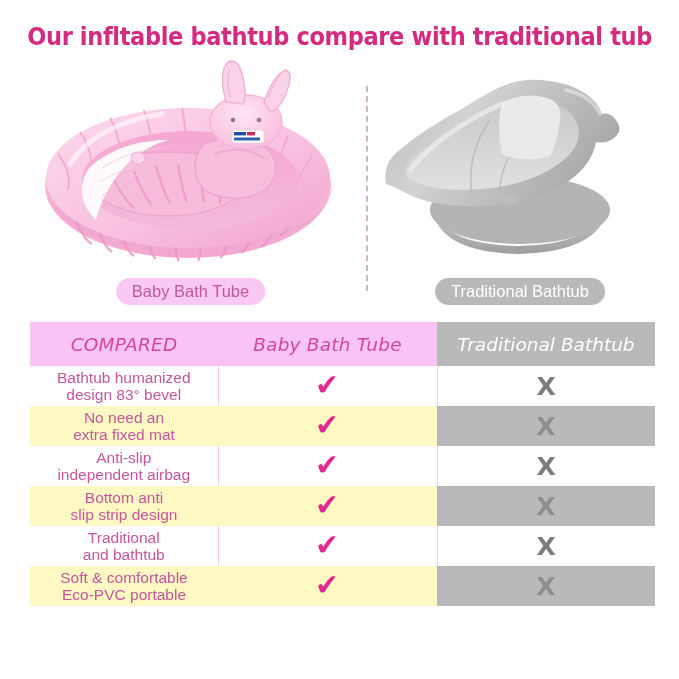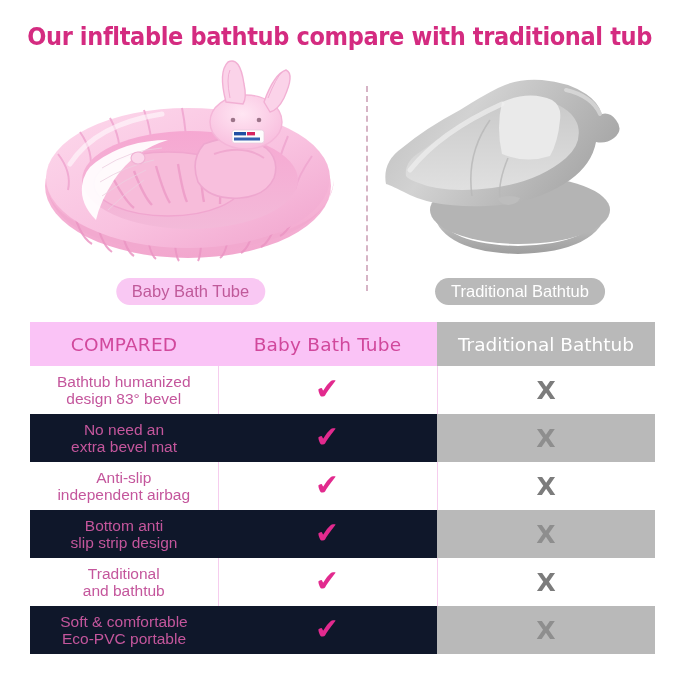--- a/index.html
+++ b/index.html
@@ -91,43 +91,43 @@
   .table td, .table th {
     padding: 0;
     margin: 0;
     vertical-align: middle;
     text-align: center;
   }
   col.c-label { width: 188px; }
   col.c-baby  { width: 219px; }
   col.c-trad  { width: 218px; }
 
-  .hdr-row th { height: 44px; }
+  .hdr-row th { height: 44px; font-style: italic; }
   .hdr-pink {
     background: #fac3f6;
     color: #d1489c;
     font-family: "DejaVu Sans", sans-serif;
     font-weight: normal;
     font-size: 18.5px;
     letter-spacing: .2px;
   }
   .hdr-gray {
     background: #b9b9b9;
     color: #ffffff;
     font-family: "DejaVu Sans", sans-serif;
     font-weight: normal;
     font-size: 18.5px;
   }
 
-  .body-row td { height: 48px; }
+  .body-row td { height: 40px; }
   .row-white .cell-label,
   .row-white .cell-baby { background: #ffffff; }
   .row-white .cell-trad { background: #ffffff; }
   .row-pink  .cell-label,
-  .row-pink  .cell-baby { background: #0f172a; }
+  .row-pink  .cell-baby { background: #fef9c3; }
   .row-pink  .cell-trad { background: #b9b9b9; }
 
   .cell-label {
     color: #c4569c;
     font-size: 15.5px;
     line-height: 1.12;
     padding: 0 6px !important;
   }
   .row-white .cell-label { border-right: 1px solid #f6cdee; }
   .row-white .cell-baby  { border-right: 1px solid #f6cdee; }
@@ -358,21 +358,21 @@
       <td class="cell-baby">
         <span class="check">✔</span>
       </td>
       <td class="cell-trad">
         <span class="xmark">X</span>
       </td>
     </tr>
     <tr class="body-row row-pink">
       <td class="cell-label">
         <div>No need an</div>
-        <div>extra bevel mat</div>
+        <div>extra fixed mat</div>
       </td>
       <td class="cell-baby">
         <span class="check">✔</span>
       </td>
       <td class="cell-trad">
         <span class="xmark">X</span>
       </td>
     </tr>
     <tr class="body-row row-white">
       <td class="cell-label">

